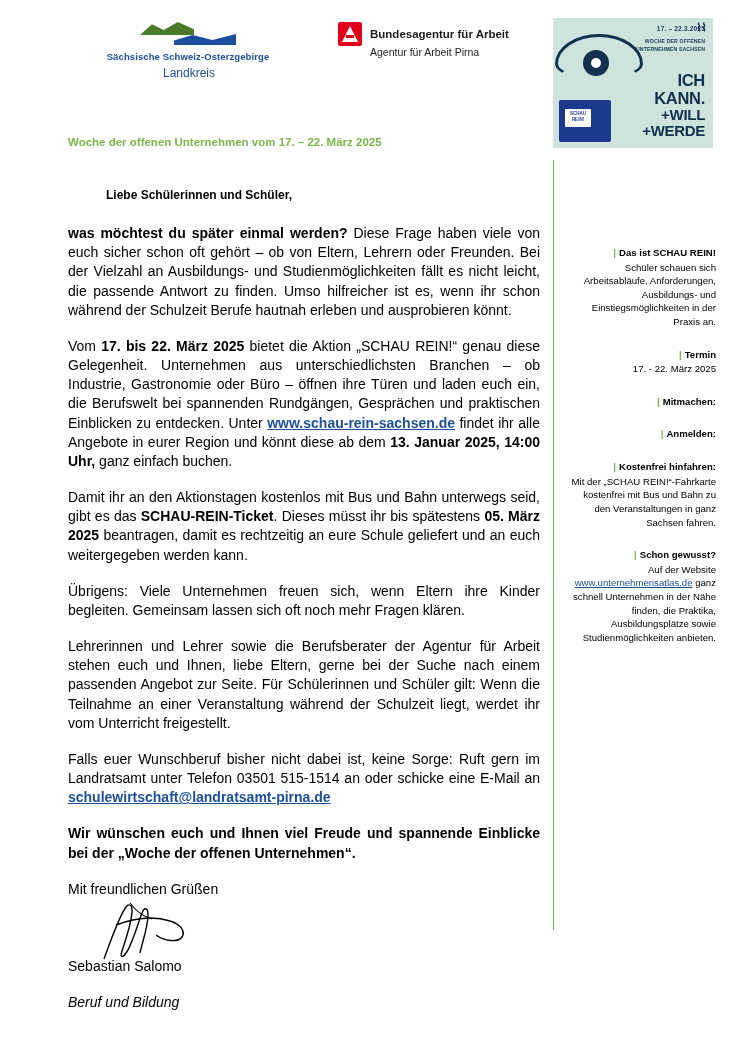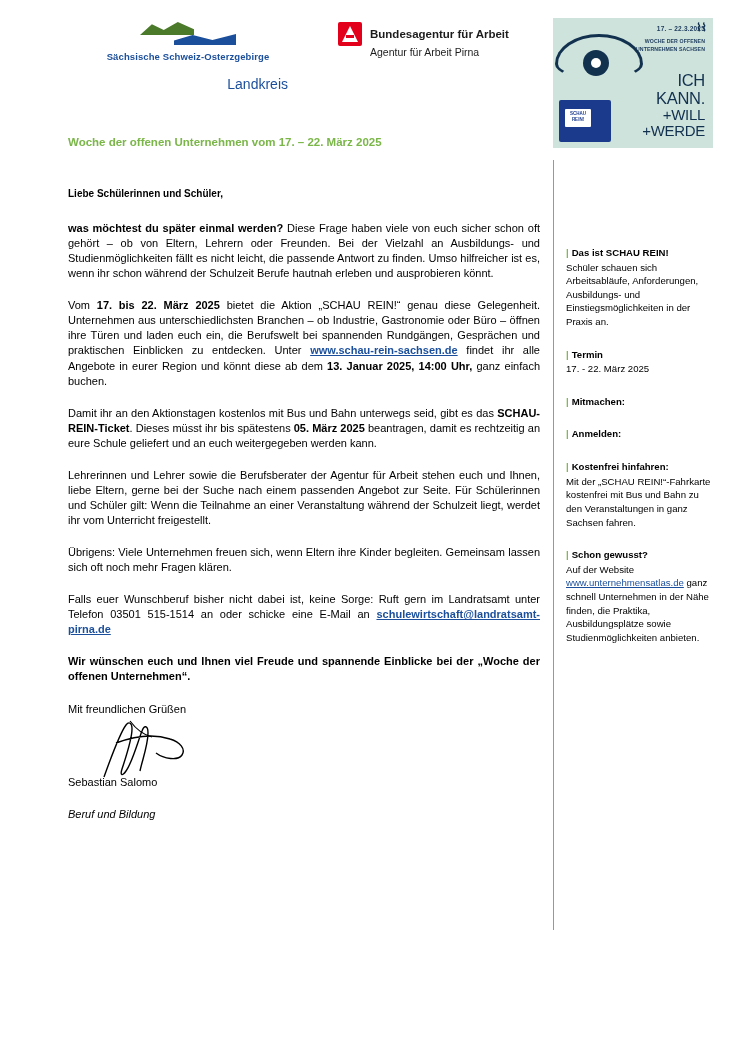--- a/index.html
+++ b/index.html
@@ -60,25 +60,25 @@
   }
   .logo-landkreis .name {
     font-size: 9.5px;
     font-weight: bold;
     color: #1b4f9c;
     letter-spacing: 0.1px;
     margin-top: 5px;
     white-space: nowrap;
   }
   .logo-landkreis .sub {
-    font-size: 14px;
+    font-size: 12px;
     color: #1b4f9c;
-    text-align: right;
+    text-align: center;
     margin-left: 2px;
-    margin-top: 14px;
+    margin-top: 4px;
   }
 
   
   .logo-ba {
     position: absolute;
     left: 338px;
     top: 22px;
     width: 200px;
   }
   .ba-row {
@@ -156,21 +156,21 @@
     line-height: 1.45;
     text-align: right;
     letter-spacing: 0.1px;
   }
   .banner .bmain {
     position: absolute;
     right: 8px;
     top: 54px;
     text-align: right;
     color: #12314f;
-    font-weight: normal;
+    font-weight: bold;
     font-size: 15px;
     line-height: 1.07;
     letter-spacing: -0.3px;
   }
   .banner .bmain .big { font-size: 16.5px; }
   .banner .eye {
     position: absolute;
     left: -4px;
     top: 14px;
     width: 92px;
@@ -250,25 +250,26 @@
     width: 472px;
   }
   .letter .headline {
     color: #7ab648;
     font-weight: bold;
     font-size: 11.5px;
     margin-bottom: 40px;
   }
   .letter .salutation {
     font-weight: bold;
-    font-size: 10px;
+    font-size: 12px;
     margin-bottom: 22px;
+    margin-left: 38px;
   }
   .letter p {
-    font-size: 11px;
+    font-size: 14px;
     line-height: 1.37;
     text-align: justify;
     margin: 0 0 17px 0;
   }
   .letter b { font-weight: bold; }
   .letter a, .link {
     color: #1b4f9c;
     text-decoration: underline;
     font-weight: bold;
   }
@@ -307,20 +308,21 @@
     font-style: italic;
     margin: 1px 0 0 0;
   }
 
   
   .sidebar {
     position: absolute;
     left: 566px;
     top: 246px;
     width: 150px;
+    text-align: right;
     font-size: 9.6px;
     line-height: 1.42;
     color: #000;
   }
   .sb-block { margin-bottom: 19px; }
   .sb-title {
     font-weight: bold;
     color: #000;
     margin-bottom: 1px;
   }
@@ -387,23 +389,23 @@
     <div class="headline">Woche der offenen Unternehmen vom 17. – 22. März 2025</div>
 
     <div class="salutation">Liebe Schülerinnen und Schüler,</div>
 
     <p><b>was möchtest du später einmal werden?</b><span> Diese Frage haben viele von euch sicher schon oft gehört – ob von Eltern, Lehrern oder Freunden. Bei der Vielzahl an Ausbildungs- und Studienmöglichkeiten fällt es nicht leicht, die passende Antwort zu finden. Umso hilfreicher ist es, wenn ihr schon während der Schulzeit Berufe hautnah erleben und ausprobieren könnt.</span></p>
 
     <p><span>Vom </span><b>17. bis 22. März 2025</b><span> bietet die Aktion „SCHAU REIN!“ genau diese Gelegenheit. Unternehmen aus unterschiedlichsten Branchen – ob Industrie, Gastronomie oder Büro – öffnen ihre Türen und laden euch ein, die Berufswelt bei spannenden Rundgängen, Gesprächen und praktischen Einblicken zu entdecken. Unter </span><a class="link" href="#">www.schau-rein-sachsen.de</a><span> findet ihr alle Angebote in eurer Region und könnt diese ab dem </span><b>13. Januar 2025, 14:00 Uhr,</b><span> ganz einfach buchen.</span></p>
 
     <p><span>Damit ihr an den Aktionstagen kostenlos mit Bus und Bahn unterwegs seid, gibt es das </span><b>SCHAU-REIN-Ticket</b><span>. Dieses müsst ihr bis spätestens </span><b>05. März 2025</b><span> beantragen, damit es rechtzeitig an eure Schule geliefert und an euch weitergegeben werden kann.</span></p>
 
+    <p>Übrigens: Viele Unternehmen freuen sich, wenn Eltern ihre Kinder begleiten. Gemeinsam lassen sich oft noch mehr Fragen klären.</p>
+
     <p>Lehrerinnen und Lehrer sowie die Berufsberater der Agentur für Arbeit stehen euch und Ihnen, liebe Eltern, gerne bei der Suche nach einem passenden Angebot zur Seite. Für Schülerinnen und Schüler gilt: Wenn die Teilnahme an einer Veranstaltung während der Schulzeit liegt, werdet ihr vom Unterricht freigestellt.</p>
-
-    <p>Übrigens: Viele Unternehmen freuen sich, wenn Eltern ihre Kinder begleiten. Gemeinsam lassen sich oft noch mehr Fragen klären.</p>
 
     <p><span>Falls euer Wunschberuf bisher nicht dabei ist, keine Sorge: Ruft gern im Landratsamt unter Telefon 03501 515-1514 an oder schicke eine E-Mail an </span><a class="link-normal" href="#">schulewirtschaft@landratsamt-pirna.de</a></p>
 
     <p class="closing">Wir wünschen euch und Ihnen viel Freude und spannende Einblicke bei der „Woche der offenen Unternehmen“.</p>
 
     <p class="greeting">Mit freundlichen Grüßen</p>
 
     <div class="signature-block">
       <svg class="sig-scribble" viewBox="0 0 120 62">
         <path d="M8 58 C 18 30, 24 14, 30 6 C 33 2, 36 4, 36 10 C 36 20, 30 38, 26 50 C 24 56, 26 58, 30 52 C 36 44, 42 22, 46 12 C 48 6, 52 6, 52 14 C 52 26, 46 42, 44 52 M 20 24 C 36 18, 56 14, 74 20 C 84 23, 90 30, 86 36 C 82 42, 68 40, 60 34" fill="none" stroke="#000" stroke-width="1.4"></path>

